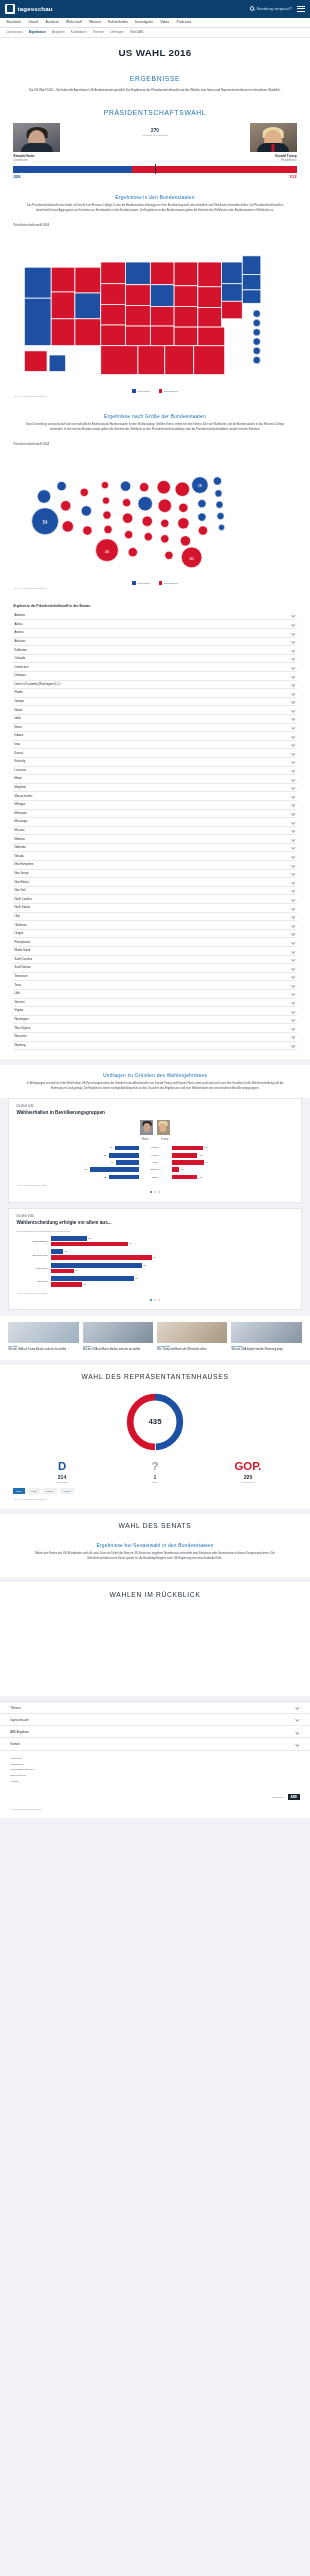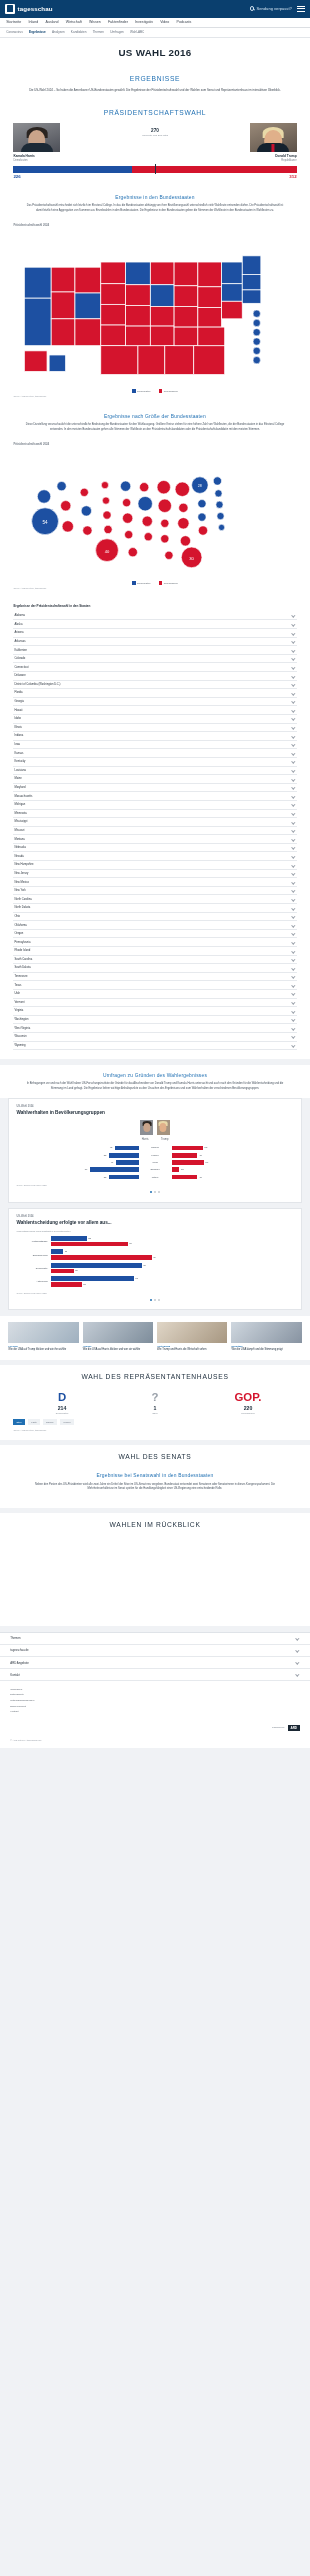--- a/index.html
+++ b/index.html
@@ -924,20 +924,29 @@
         <div class="kick">Reportage</div>
         <div class="tt">Wie die USA kämpft und die Stimmung prägt</div>
       </div>
     </div>
 </div>
 
 <div class="sec-divider"></div>
 
 <div class="band">
   <div class="section-title dark">WAHL DES REPRÄSENTANTENHAUSES</div>
+  <div class="house-wrap">
+    <div class="donut">
+      <svg width="62" height="62" viewBox="0 0 120 120">
+        <circle cx="60" cy="60" r="48" fill="none" stroke="#1d50a2" stroke-width="13" stroke-dasharray="148 154" transform="rotate(-90 60 60)"></circle>
+        <circle cx="60" cy="60" r="48" fill="none" stroke="#d4142d" stroke-width="13" stroke-dasharray="152 150" stroke-dashoffset="-150" transform="rotate(-90 60 60)"></circle>
+      </svg>
+      <div class="center-num">435</div>
+    </div>
+  </div>
 
   <div class="house-cols">
     <div class="hc">
       <div class="icon" style="color:#1d50a2">D</div>
       <div class="val">214</div>
       <div class="cap">Demokraten</div>
     </div>
     <div class="hc">
       <div class="icon" style="color:#9aa1aa">?</div>
       <div class="val">1</div>

